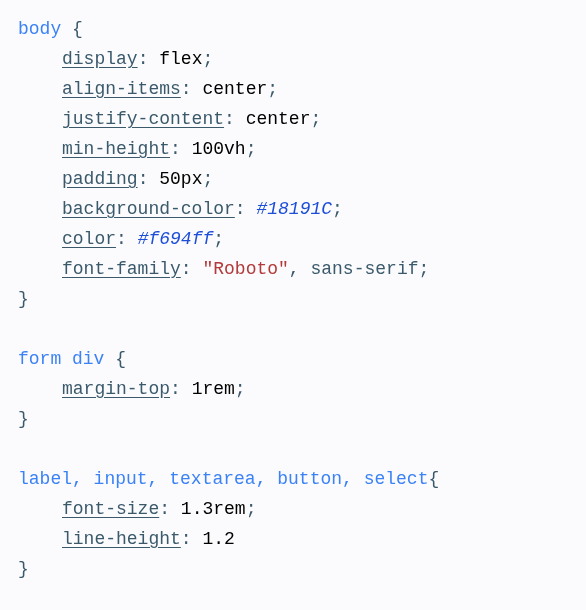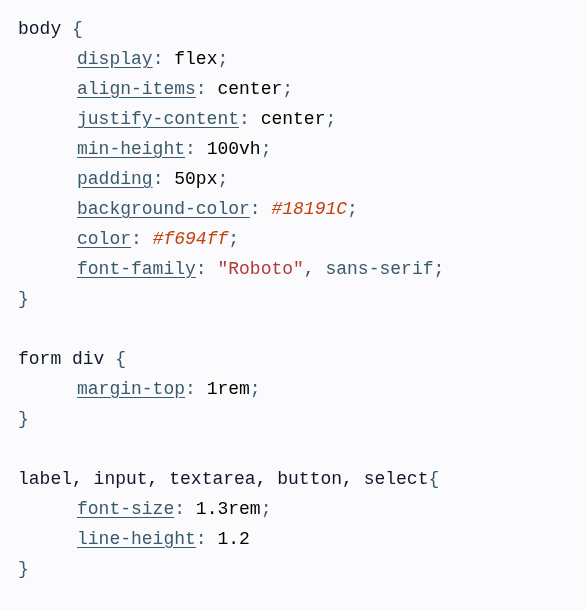--- a/index.html
+++ b/index.html
@@ -14,26 +14,26 @@
     font-family: "Courier New", Courier, monospace;
     font-size: 18px;
     line-height: 30px;
     color: #6b6b6b;
   }
   .code {
     padding: 14px 18px 0 18px;
     white-space: pre;
   }
   .indent { display:inline-block; width: 44px; }
-  .sel    { color: #0f172a; }       
-  .prop   { color: #3a5a6c; text-decoration: underline; text-underline-offset: 3px; margin-left: 15px; }
+  .sel    { color: #3b82f6; }       
+  .prop   { color: #3a5a6c; text-decoration: underline; text-underline-offset: 3px; }
   .punct  { color: #3a5a6c; }
   .colon  { color: #3a5a6c; }
   .num    { color: #000000; }       
-  .hex    { color: #c2410c; font-style: italic; }
+  .hex    { color: #1d4ed8; font-style: italic; }
   .str    { color: #b23a3a; }
   .plain  { color: #3a5a6c; }
   .line   { display:block; }
 </style>
 </head>
 <body>
 
 <div class="code" id="code"><span class="line"><span class="sel">body</span><span class="punct"> {</span></span><span class="line"><span class="indent"></span><span class="prop">display</span><span class="colon">: </span><span class="num">flex</span><span class="punct">;</span></span><span class="line"><span class="indent"></span><span class="prop">align-items</span><span class="colon">: </span><span class="num">center</span><span class="punct">;</span></span><span class="line"><span class="indent"></span><span class="prop">justify-content</span><span class="colon">: </span><span class="num">center</span><span class="punct">;</span></span><span class="line"><span class="indent"></span><span class="prop">min-height</span><span class="colon">: </span><span class="num">100vh</span><span class="punct">;</span></span><span class="line"><span class="indent"></span><span class="prop">padding</span><span class="colon">: </span><span class="num">50px</span><span class="punct">;</span></span><span class="line"><span class="indent"></span><span class="prop">background-color</span><span class="colon">: </span><span class="hex">#18191C</span><span class="punct">;</span></span><span class="line"><span class="indent"></span><span class="prop">color</span><span class="colon">: </span><span class="hex">#f694ff</span><span class="punct">;</span></span><span class="line"><span class="indent"></span><span class="prop">font-family</span><span class="colon">: </span><span class="str">"Roboto"</span><span class="plain">, </span><span class="plain">sans-serif</span><span class="punct">;</span></span><span class="line"><span class="punct">}</span></span><span class="line"><span>&nbsp;</span></span><span class="line"><span class="sel">form div</span><span class="punct"> {</span></span><span class="line"><span class="indent"></span><span class="prop">margin-top</span><span class="colon">: </span><span class="num">1rem</span><span class="punct">;</span></span><span class="line"><span class="punct">}</span></span><span class="line"><span>&nbsp;</span></span><span class="line"><span class="sel">label, input, textarea, button, select</span><span class="punct">{</span></span><span class="line"><span class="indent"></span><span class="prop">font-size</span><span class="colon">: </span><span class="num">1.3rem</span><span class="punct">;</span></span><span class="line"><span class="indent"></span><span class="prop">line-height</span><span class="colon">: </span><span class="num">1.2</span></span><span class="line"><span class="punct">}</span></span></div>
 
 </body></html>

